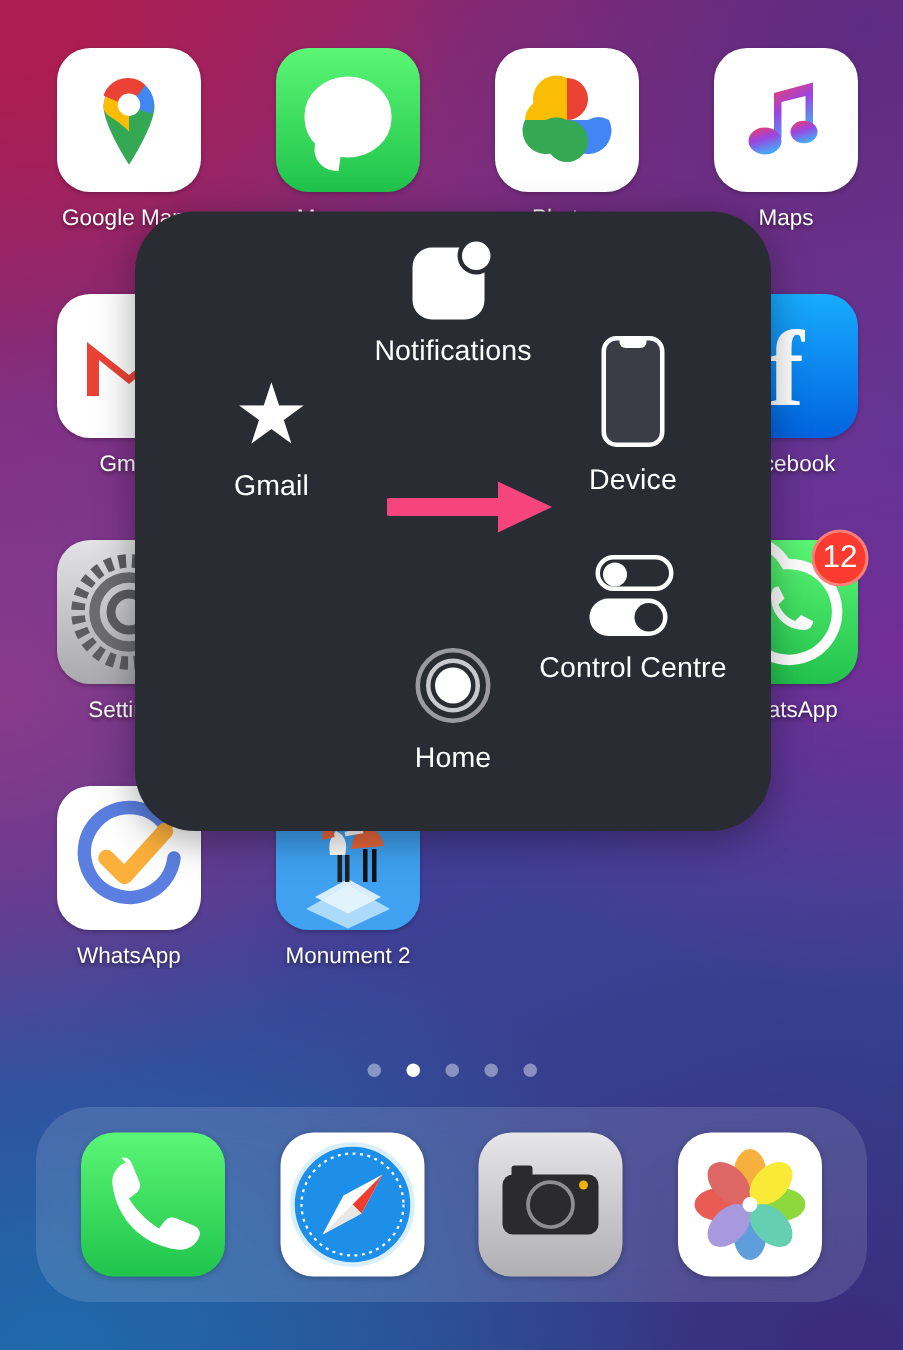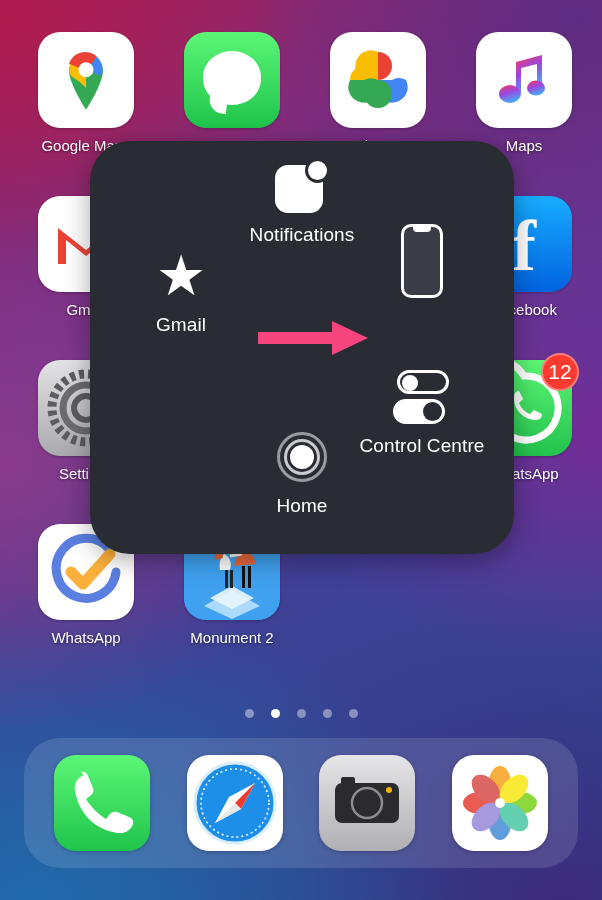--- a/index.html
+++ b/index.html
@@ -370,20 +370,21 @@
       </div>
       <div class="at-label">Gmail</div>
     </div>
 
     <div class="at-item" style="left:257px; top:78px;">
       <div class="at-glyph" style="height:84px">
         <div class="g-device">
             <div class="notch"></div>
           </div>
       </div>
+      <div class="at-label">Device</div>
     </div>
 
 
     <div class="at-item" style="left:137px; top:285px;">
       <div class="at-glyph">
         <div class="g-home">
             <div class="inner">
               <div class="core"></div>
             </div>
           </div>

